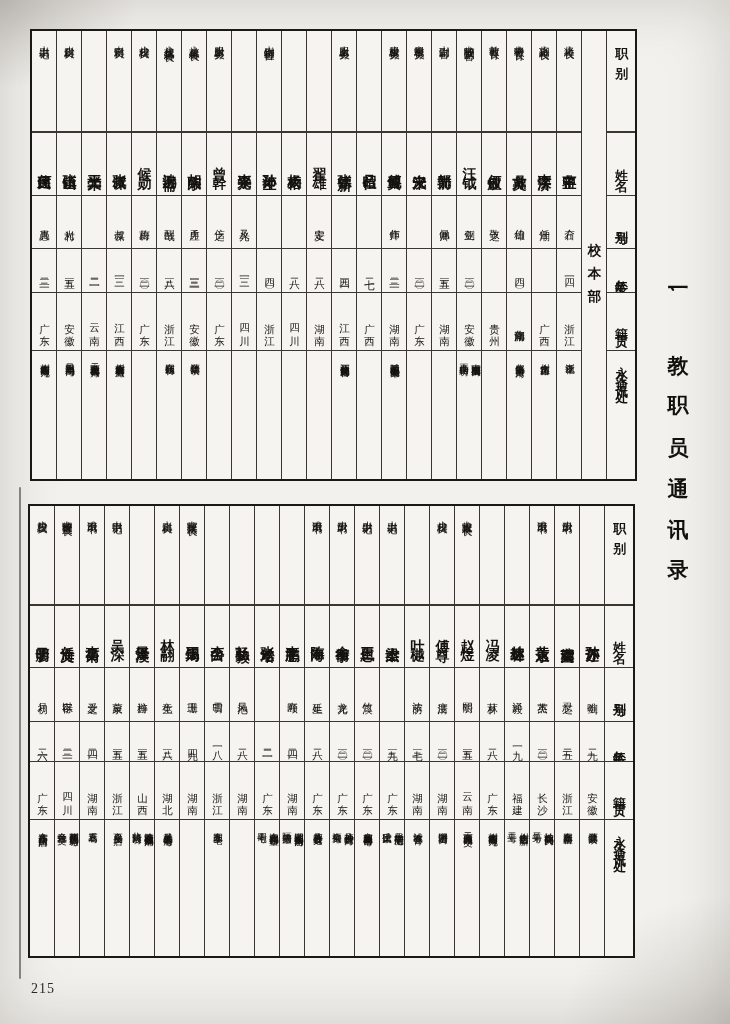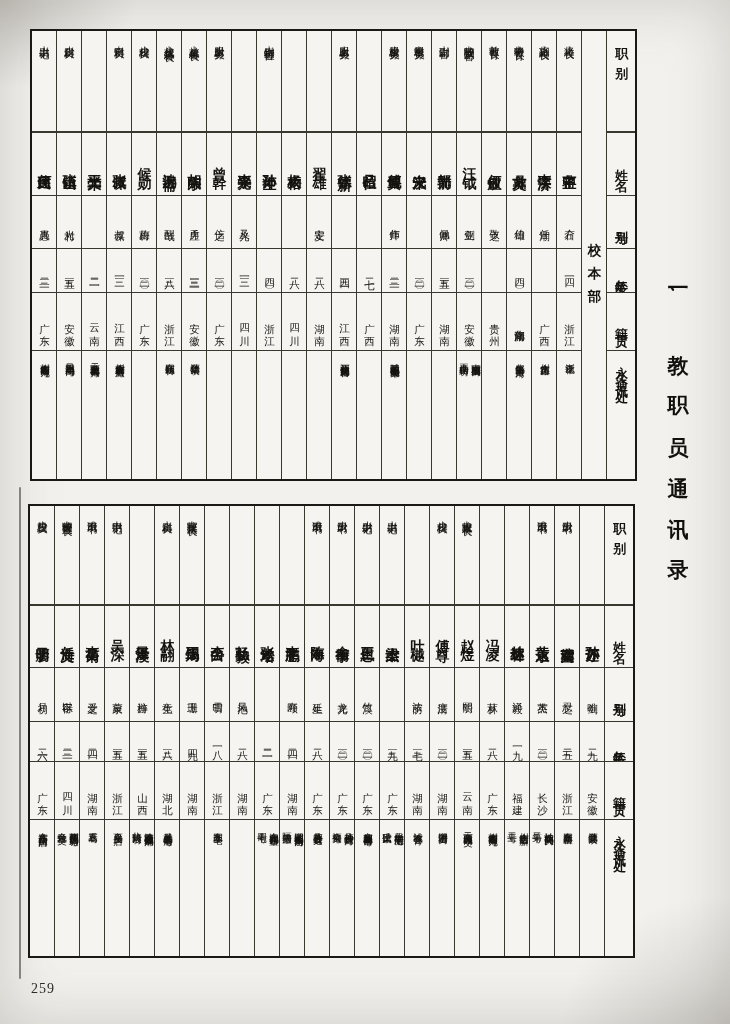--- a/index.html
+++ b/index.html
@@ -1038,13 +1038,13 @@
       </div>
       <div class="cell c-origin">
         <span class="vtext spreadO">广东</span>
       </div>
       <div class="cell c-addr">
         <span class="vtext">广东连县南门广益店</span>
       </div>
     </div>
   </div>
 
-<div class="page-num">259</div>
+<div class="page-num">215</div>
 
 </body></html>

